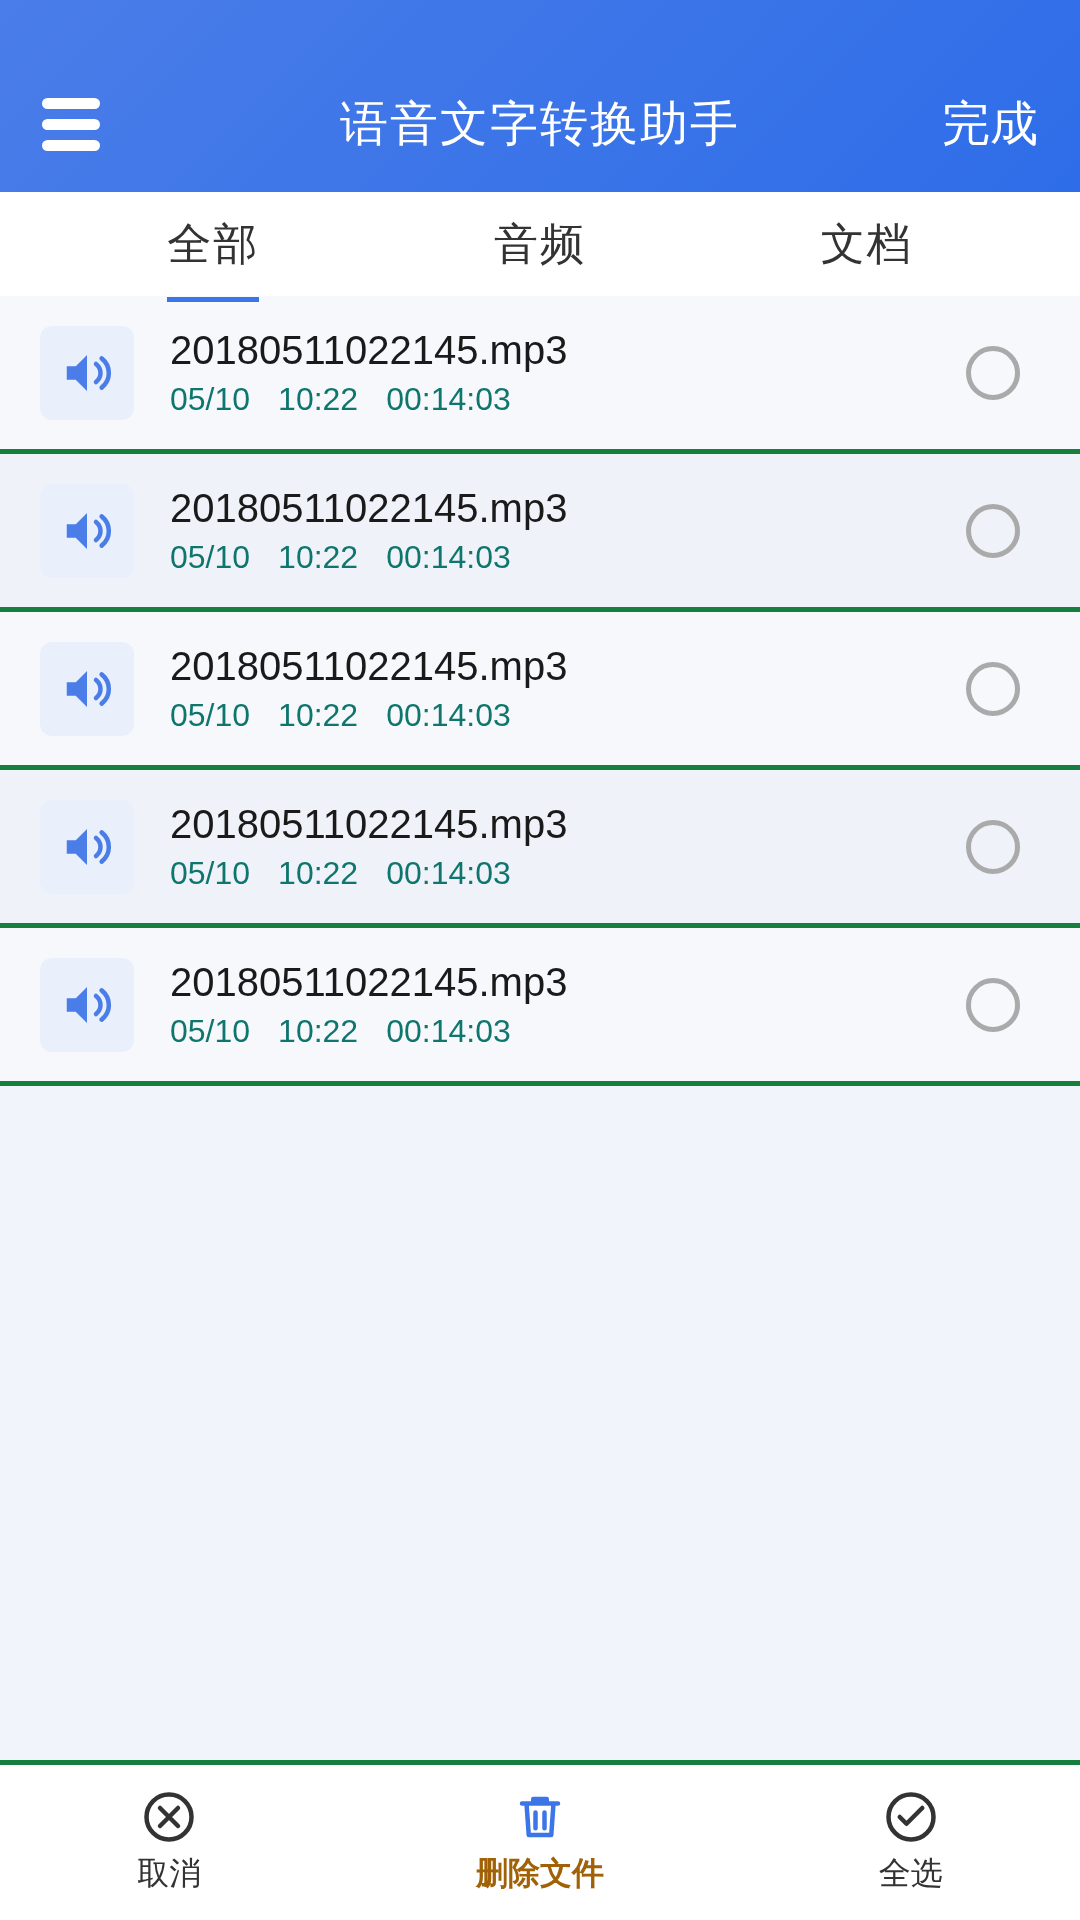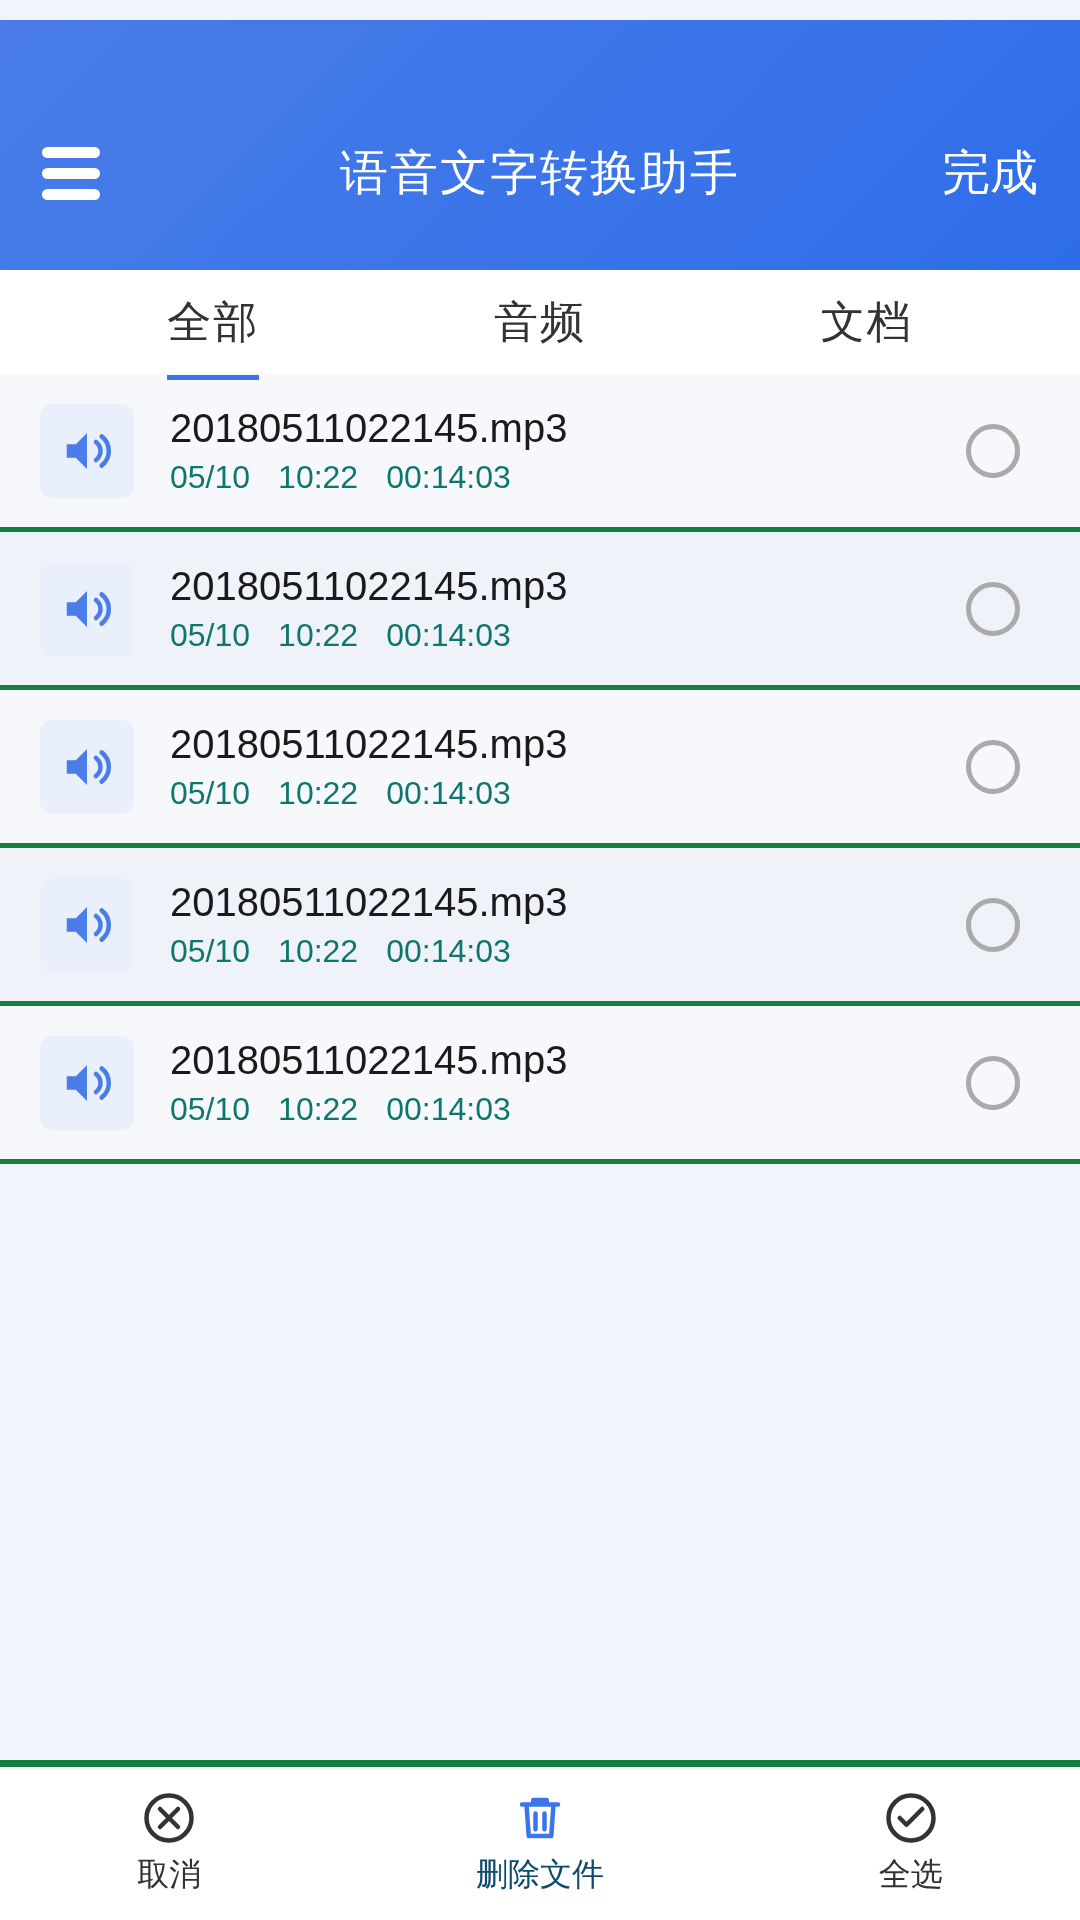--- a/index.html
+++ b/index.html
@@ -6,28 +6,27 @@
     body {
       width: 1080px;
       height: 1920px;
       font-family: -apple-system, "PingFang SC", "Helvetica Neue", sans-serif;
       background: #f1f4fa;
       display: flex;
       flex-direction: column;
       overflow: hidden;
     }
     .header {
-      height: 250px;
+      height: 192px;
       background: linear-gradient(135deg, #4a7de8 0%, #3c75e8 50%, #2e6de8 100%);
       display: flex;
       align-items: center;
       justify-content: space-between;
       padding: 0 42px 0 42px;
       padding-top: 56px;
-      margin-top: 20px;
     }
     .menu-icon {
       display: flex;
       flex-direction: column;
       gap: 10px;
       width: 60px;
     }
     .menu-bar {
       height: 11px;
       background: white;
@@ -114,33 +113,33 @@
       border: 5px solid #aaa;
       border-radius: 50%;
       margin-right: 20px;
     }
     .bottom-bar {
       height: 160px;
       background: white;
       display: flex;
       align-items: center;
       justify-content: space-around;
-      border-top: 7px solid #15803d;
+      border-top: 5px solid #15803d;
     }
     .bottom-btn {
       display: flex;
       flex-direction: column;
       align-items: center;
       gap: 8px;
     }
     .bottom-btn-label {
       font-size: 32px;
       color: #333;
     }
-    .bottom-btn.accent .bottom-btn-label { color: #0c4a6e; }
+    .bottom-btn.accent .bottom-btn-label { color: #a16207; font-weight: bold; }
     .icon-svg { display: block; }
   </style>
 </head>
 <body>
 
 <div class="header">
   <div class="menu-icon">
     <div class="menu-bar"></div>
     <div class="menu-bar"></div>
     <div class="menu-bar"></div>

